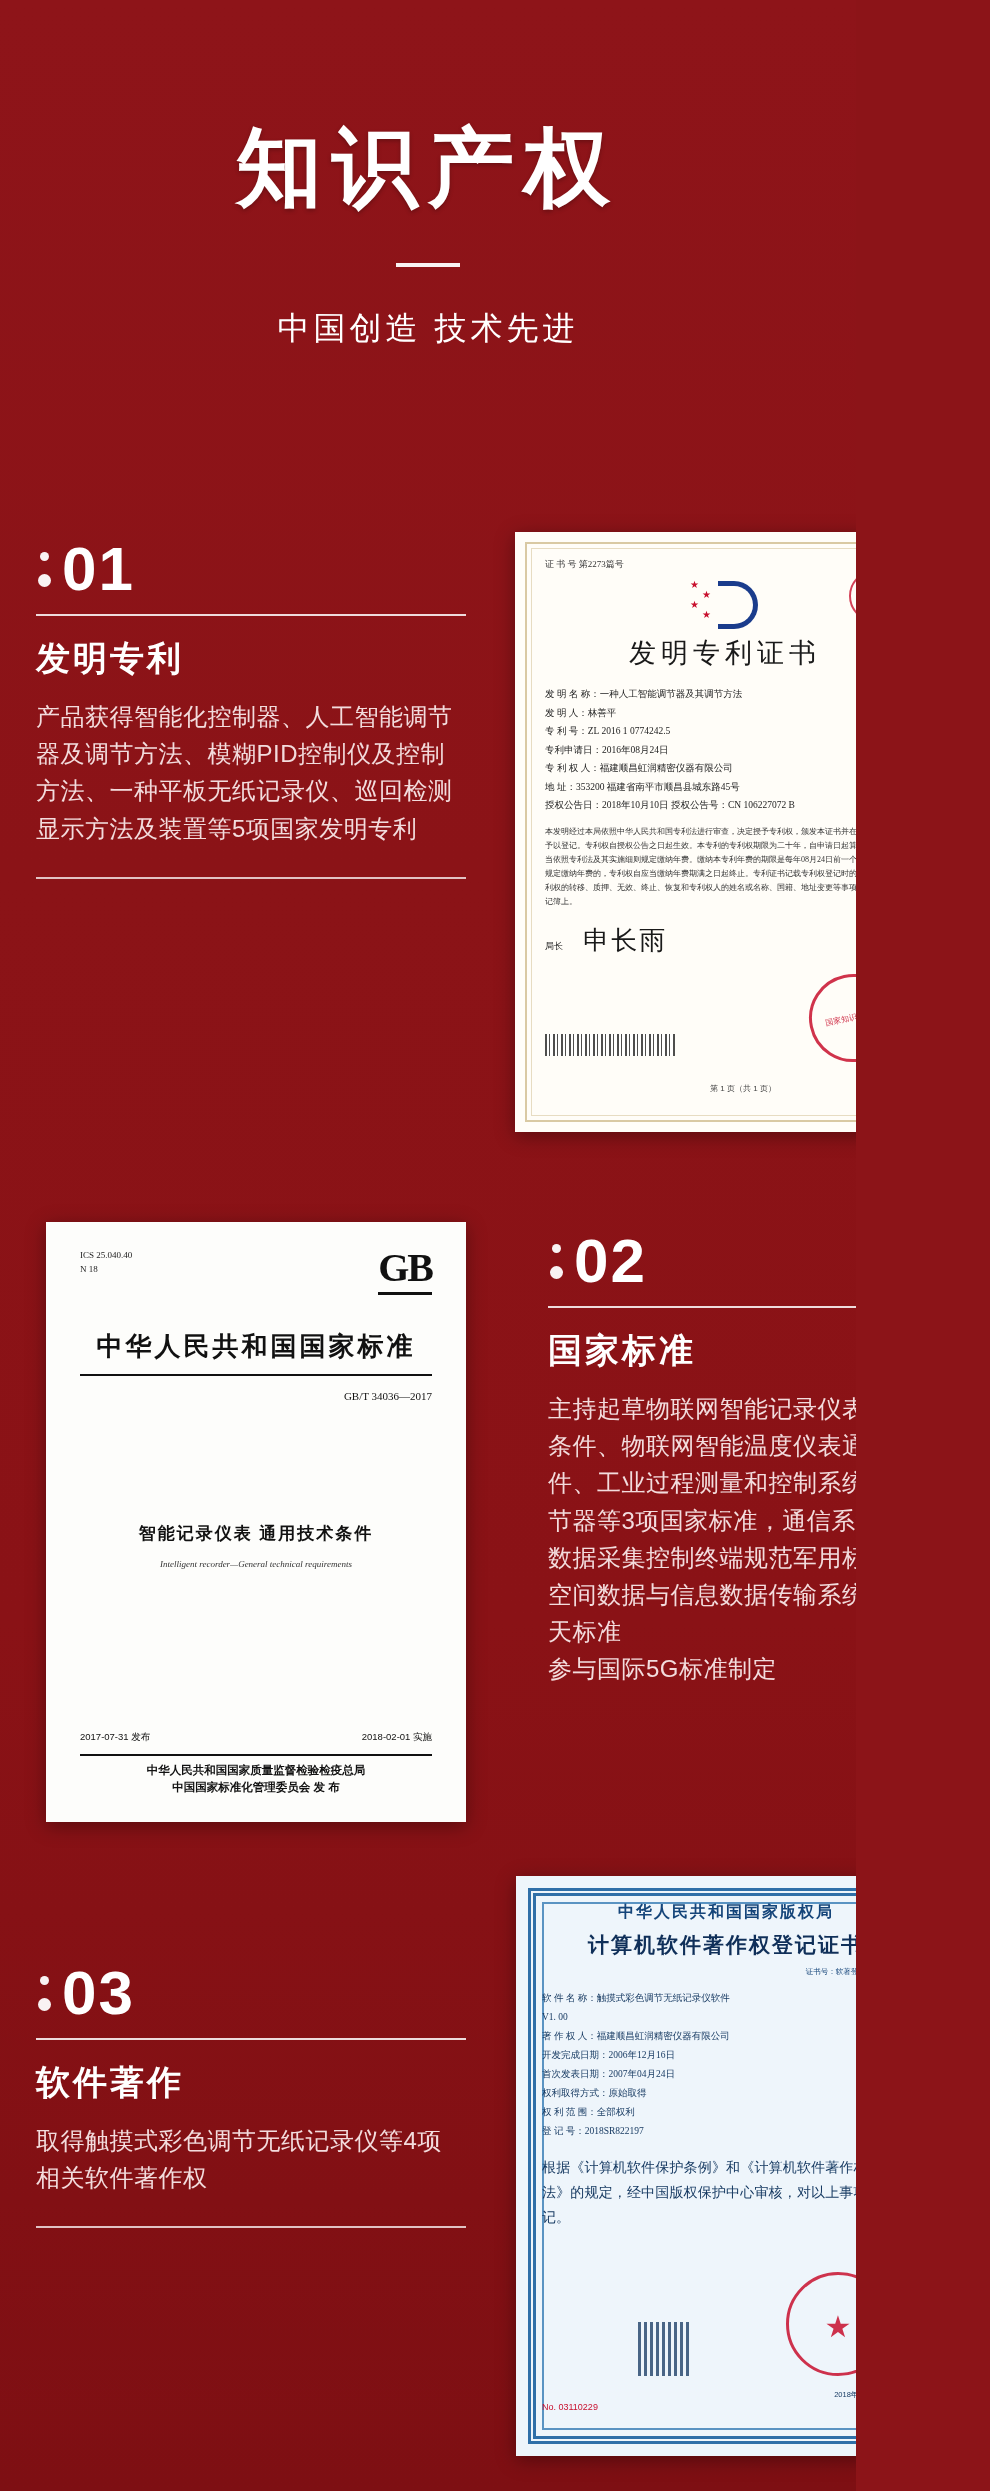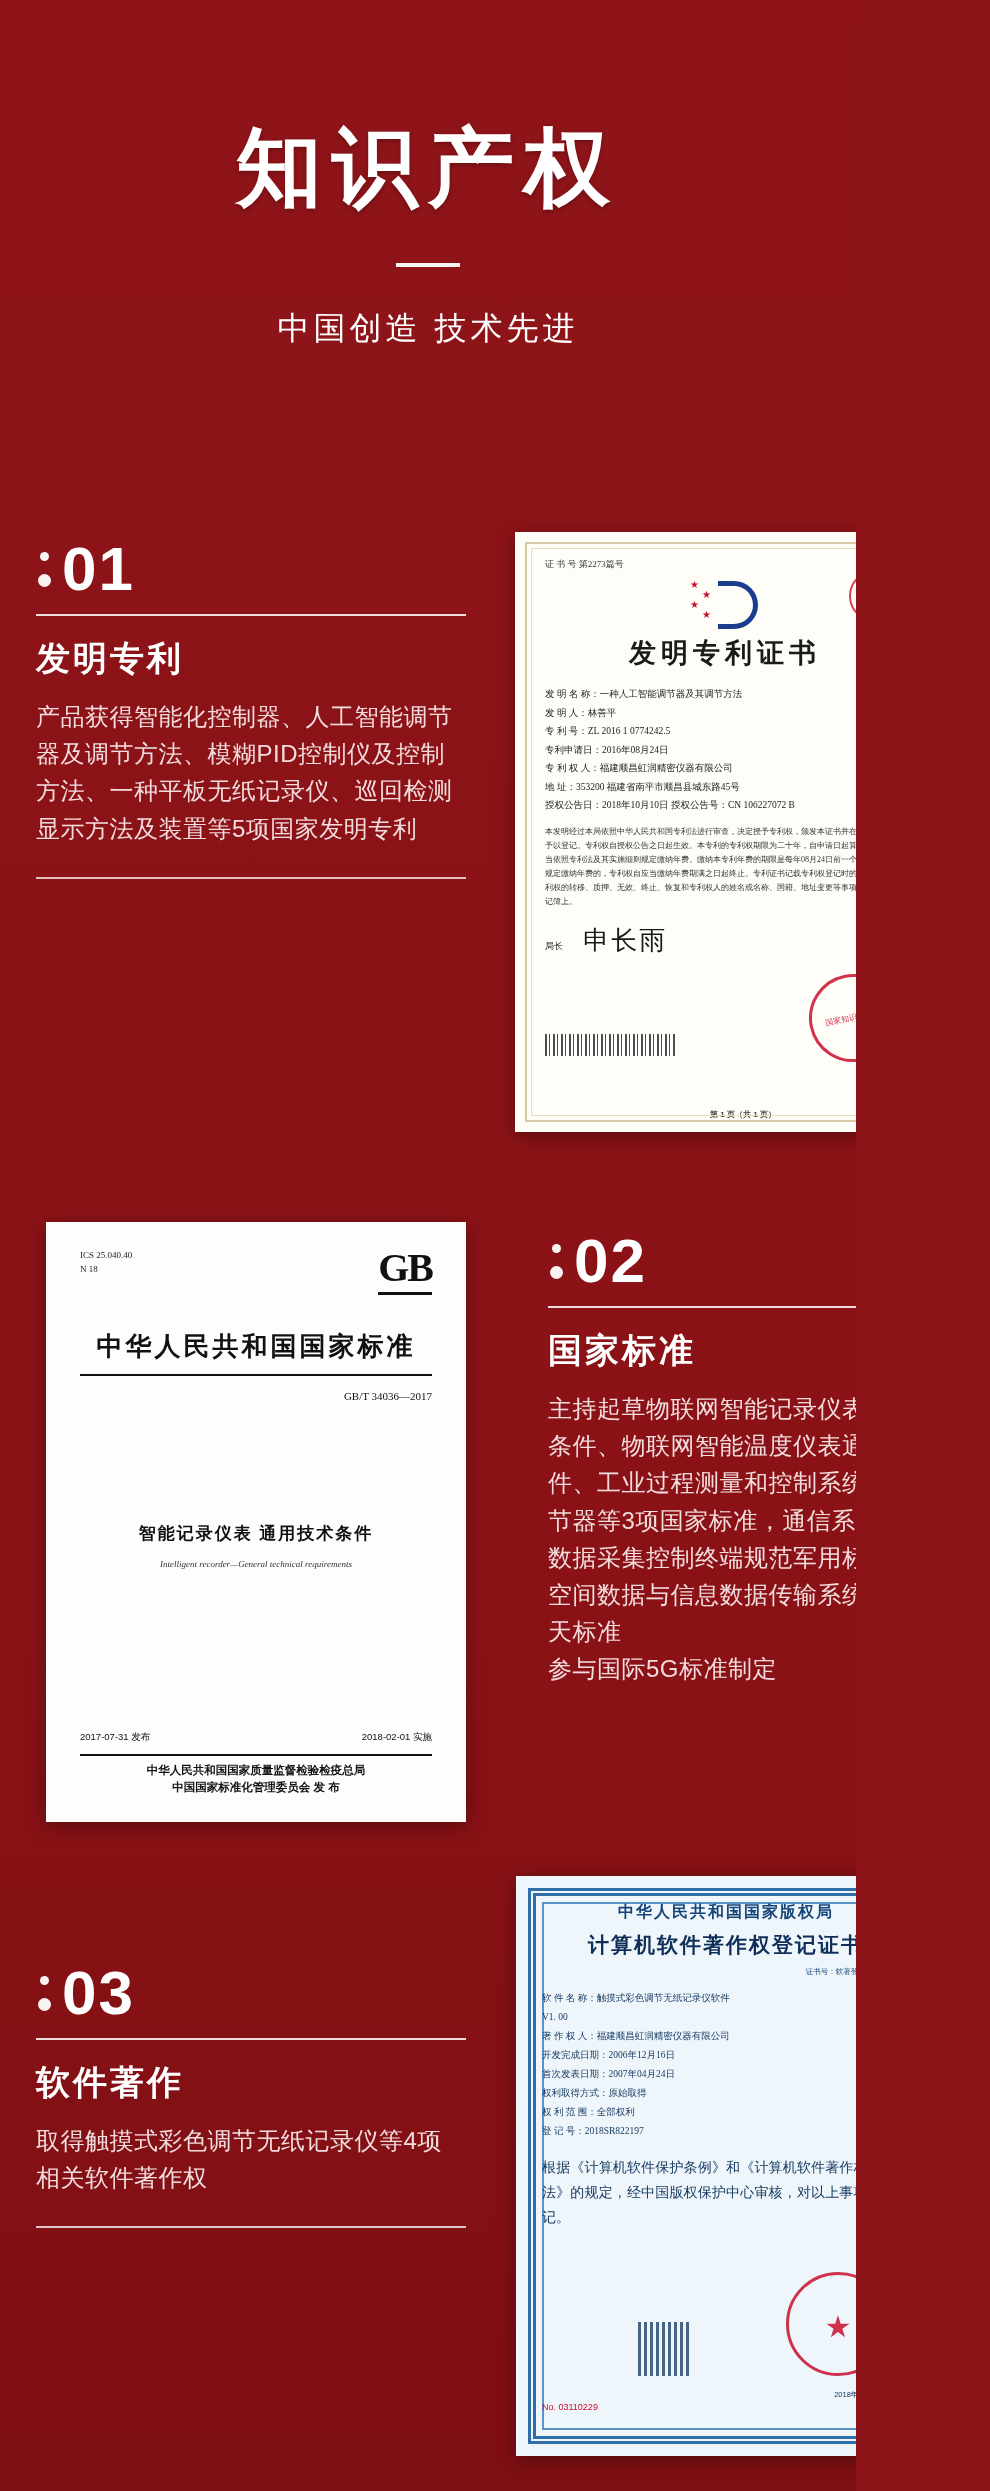--- a/index.html
+++ b/index.html
@@ -116,21 +116,21 @@
   }
   .c1-logo .p {
     position:absolute; right: 4px; top: 4px; width: 40px; height: 48px;
     border: 5px solid #1a3c8c; border-radius: 0 24px 24px 0; border-left: none;
   }
   .c1-logo .star {
     position: absolute; color: #c8102e; font-size: 10px;
   }
   .c1-title {
     text-align: center; font-family: "Liberation Serif", serif;
-    font-size: 27px; letter-spacing: 5px; color: #1a1a1a; margin: 2px 0 14px 0; font-weight: bold;
+    font-size: 27px; letter-spacing: 5px; color: #1a1a1a; margin: 2px 0 14px 0; font-weight: normal;
   }
   .c1-rows { font-size: 9.5px; color: #222; line-height: 1.95; font-family: "Liberation Serif", serif; }
   .c1-rows .r { white-space: nowrap; overflow: hidden; }
   .c1-para {
     font-size: 8px; color: #333; line-height: 1.75; margin-top: 10px;
     font-family: "Liberation Serif", serif; text-align: justify;
   }
   .c1-sign { margin-top: 14px; font-size: 9px; color: #222; font-family: "Liberation Serif", serif;}
   .c1-stamp {
     position: absolute; right: 26px; bottom: 58px; width: 88px; height: 88px;
@@ -139,21 +139,21 @@
     transform: rotate(-12deg);
   }
   .c1-topstamp {
     position: absolute; right: 22px; top: 26px; width: 52px; height: 52px;
     border: 2px solid #c8102e; border-radius: 50%; opacity: .8;
   }
   .c1-hand {
     font-family: "Liberation Serif", serif; font-size: 26px; color: #1a1a1a;
     letter-spacing: 2px; display: inline-block; margin-left: 18px;
   }
-  .c1-foot { position: absolute; bottom: 0; width: 100%; text-align: center; font-size: 8px; color: #444; font-weight: bold; }
+  .c1-foot { position: absolute; bottom: 26px; width: 100%; text-align: center; font-size: 8px; color: #444; }
   .c1-barcode { position:absolute; left: 18px; bottom: 64px; width: 130px; height: 22px;
     background: repeating-linear-gradient(90deg,#222 0 2px,#fff 2px 4px,#222 4px 5px,#fff 5px 8px); opacity:.8;}
   
   .cert2 { left: 46px; top: 1222px; width: 420px; height: 600px; background: #fdfdfb; }
   .c2-pad { padding: 26px 34px; position: relative; height: 100%; }
   .c2-ics { font-size: 9px; color: #222; font-family: "Liberation Serif", serif; line-height: 1.6; }
   .c2-gb {
     position: absolute; right: 34px; top: 22px;
     font-family: "Liberation Serif", serif; font-weight: bold; font-size: 40px; color: #111;
     letter-spacing: -2px;

